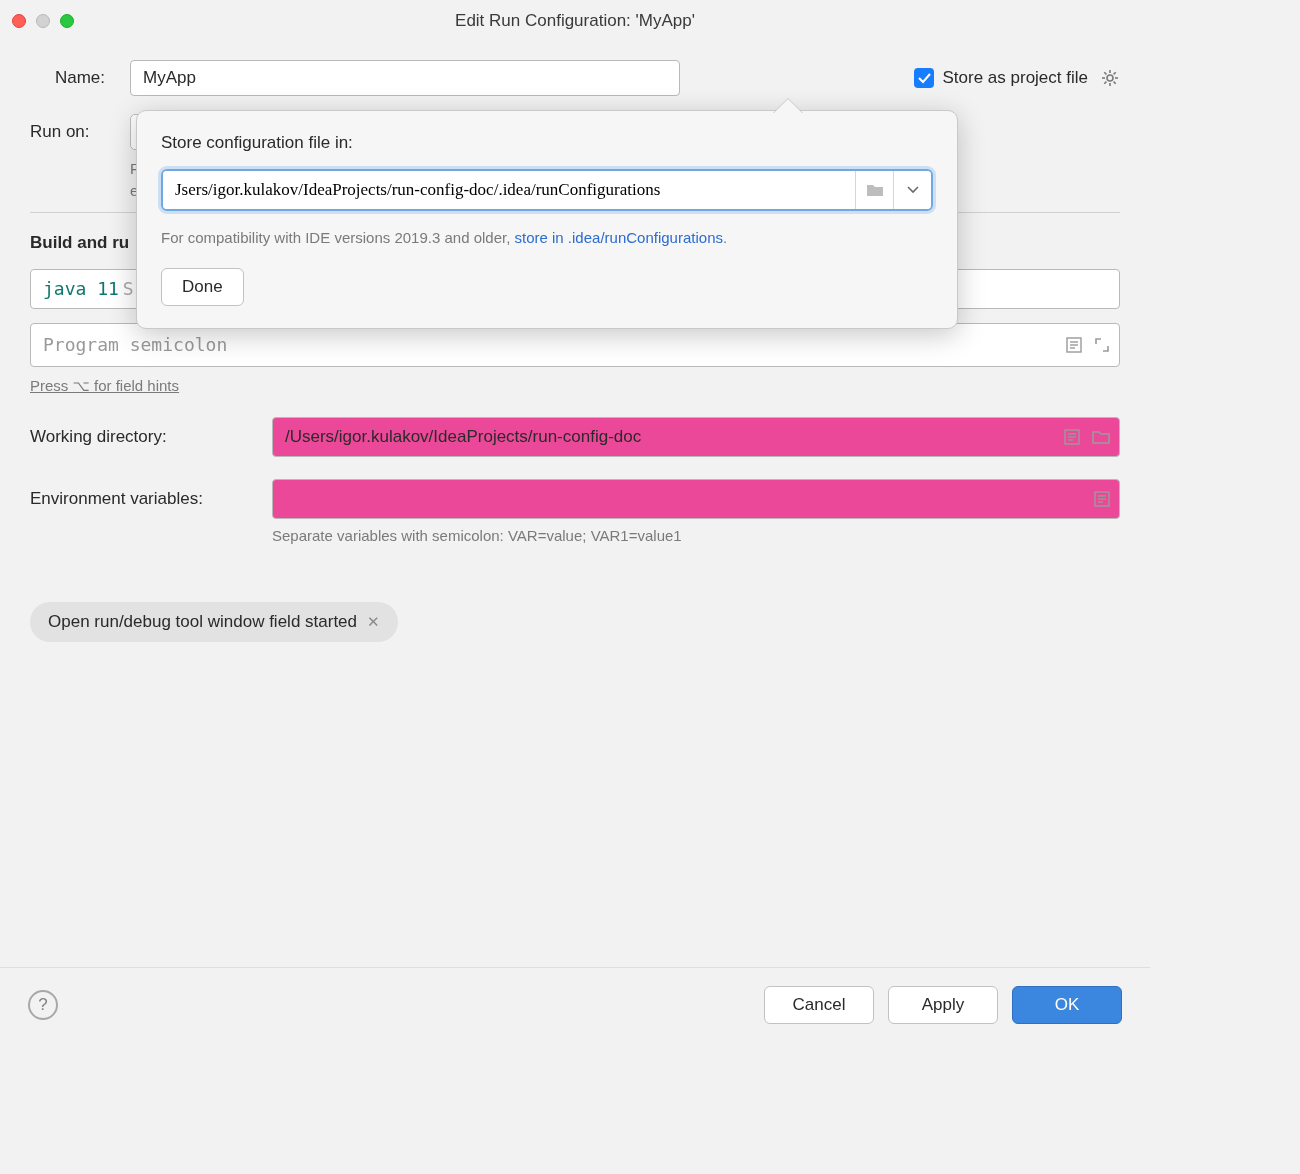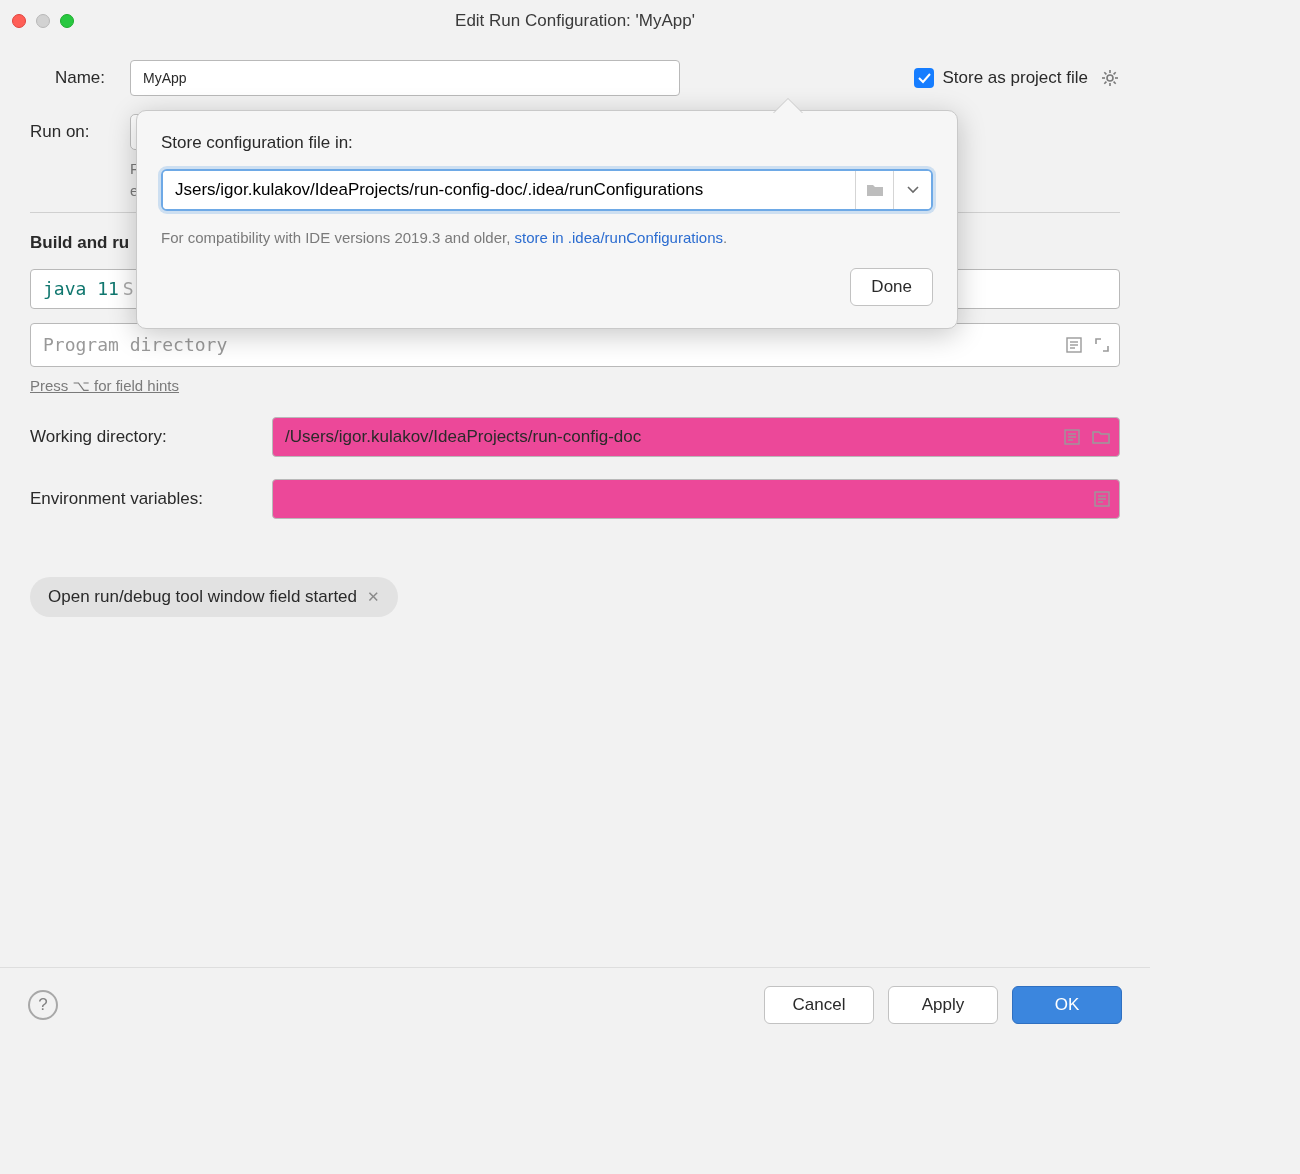--- a/index.html
+++ b/index.html
@@ -30,21 +30,21 @@
     position: absolute; left:0; right:0; text-align: center;
     font-size: 17px; color: #3a3a3a;
   }
   
   .content { padding: 18px 30px 0 30px; }
   .row { display: flex; align-items: center; margin-bottom: 18px; }
   .label { font-size: 17px; color: #2a2a2a; }
   .name-label { width: 100px; text-align: center; }
   .text-input {
     height: 36px; border: 1px solid #b9b9b9; border-radius: 4px;
-    background: #fff; font-size: 14px; padding: 0 12px; color: #2a2a2a;
+    background: #fff; font-size: 17px; padding: 0 12px; color: #2a2a2a;
     font-family: inherit;
   }
   .name-input { width: 550px; }
   .store-group { margin-left: auto; display: flex; align-items: center; gap: 8px; }
   .checkbox {
     width: 20px; height: 20px; border-radius: 4px; background: #167dff;
     display: flex; align-items: center; justify-content: center;
     color: #fff; font-size: 14px;
   }
   .gear-icon { color: #7a7a7a; margin-left: 4px; }
@@ -106,29 +106,29 @@
     border-left:15px solid transparent; border-right:15px solid transparent;
     border-bottom:15px solid #c9c9c9;
   }
   .popover h3 { font-size:17px; font-weight:400; color:#2a2a2a; margin-bottom:16px; }
   .path-field {
     display:flex; border:2px solid #6ea9e6; border-radius:6px; background:#fff;
     box-shadow: 0 0 0 3px rgba(110,169,230,0.30);
     height:42px; overflow:hidden;
   }
   .path-input {
-    flex:1; border:0; outline:0; padding:7px 12px; font-size:17px; background:#fff;
+    flex:1; border:0; outline:0; padding:7px 12px; font-size:17px; background:#fff;font-family:Liberation Serif, serif;
   }
   .path-btn {
     width:38px; display:flex; align-items:center; justify-content:center;
     border-left:1px solid #d5d5d5; color:#8a8a8a; background:#fff;
   }
   .compat { font-size:15px; color:#7a7a7a; margin-top:18px; }
   .compat .link { color:#2b6cd0; }
-  .done-row { display:flex; justify-content:flex-end; margin-top:22px; }
+  .done-row { display:flex; margin-top:22px; }
   .btn {
     height:38px; padding:0 20px; border:1px solid #c2c2c2; border-radius:6px;
     background:#fff; font-size:17px; color:#2a2a2a; cursor:pointer;
     display:inline-flex; align-items:center; justify-content:center;
   }
   .btn.primary { background:#3b86de; border-color:#2f70c1; color:#fff; }
   
   .bottom {
     position:absolute; bottom:0; left:0; right:0; height:74px;
     border-top:1px solid #dedede; display:flex; align-items:center;
@@ -209,21 +209,21 @@
 
   <div class="jdk-row">
     <div class="jdk-input">
       <span class="jdk-text">java 11</span>
       <span class="jdk-suffix">S</span>
     </div>
   </div>
 
   
   <div class="placeholder-input">
-    <span class="ph">Program directory</span>
+    <span class="ph">Program semicolon</span>
     <div class="field-icons">
       <span>
         <svg width="18" height="18" viewBox="0 0 18 18">
             <rect x="2" y="2" width="14" height="14" fill="none" stroke="#9a9a9a" stroke-width="1.4"></rect>
             <line x1="5" y1="6" x2="13" y2="6" stroke="#9a9a9a" stroke-width="1.4"></line>
             <line x1="5" y1="9" x2="13" y2="9" stroke="#9a9a9a" stroke-width="1.4"></line>
             <line x1="5" y1="12" x2="10" y2="12" stroke="#9a9a9a" stroke-width="1.4"></line>
           </svg>
       </span>
       <span>
@@ -268,20 +268,21 @@
           <svg width="18" height="18" viewBox="0 0 18 18">
               <rect x="2" y="2" width="14" height="14" fill="none" stroke="#9a9a9a" stroke-width="1.4"></rect>
               <line x1="5" y1="6" x2="13" y2="6" stroke="#9a9a9a" stroke-width="1.4"></line>
               <line x1="5" y1="9" x2="13" y2="9" stroke="#9a9a9a" stroke-width="1.4"></line>
               <line x1="5" y1="12" x2="10" y2="12" stroke="#9a9a9a" stroke-width="1.4"></line>
             </svg>
         </span>
       </div>
     </div>
   </div>
+  <div class="env-hint">Separate variables with semicolon: VAR=value; VAR1=value1</div>
 
   
   <div class="chip">
     <span>Open run/debug tool window field started</span>
     <span class="x">✕</span>
   </div>
 
 </div>
 
 <div class="popover">

